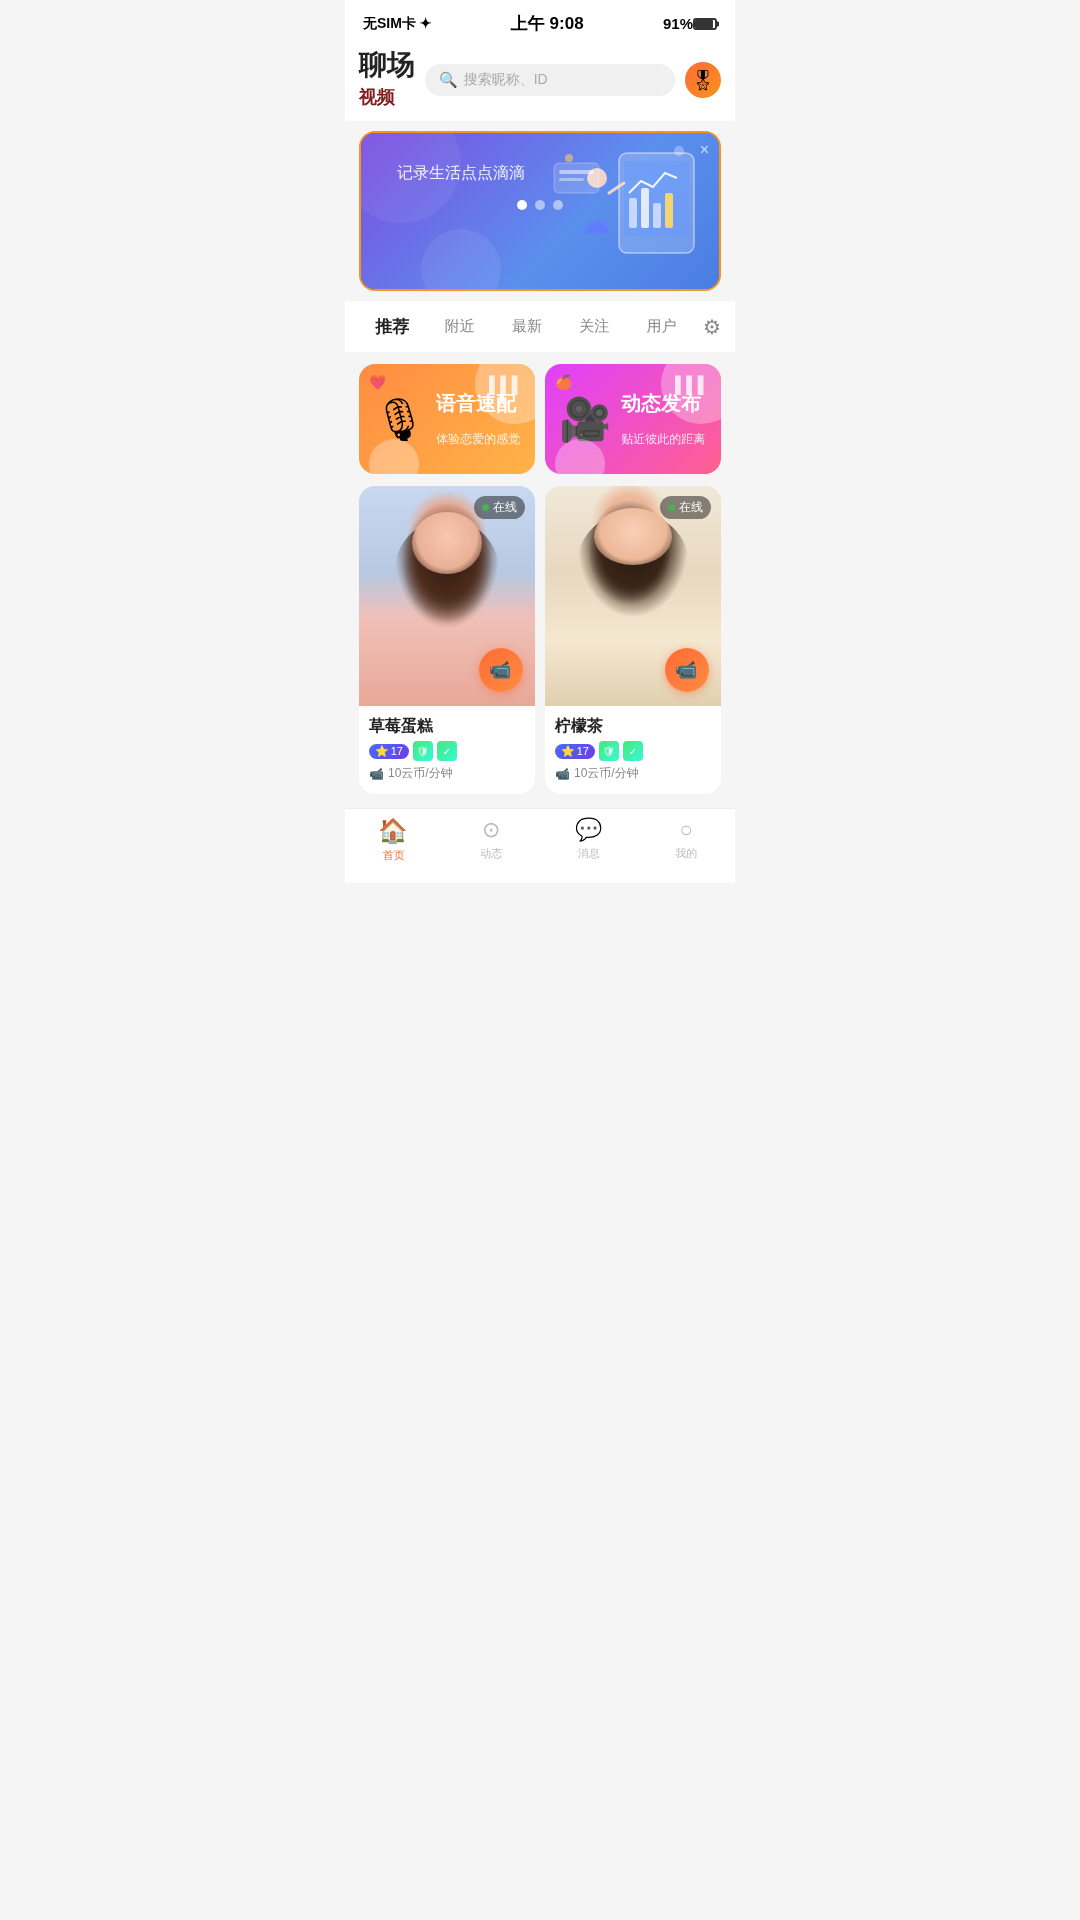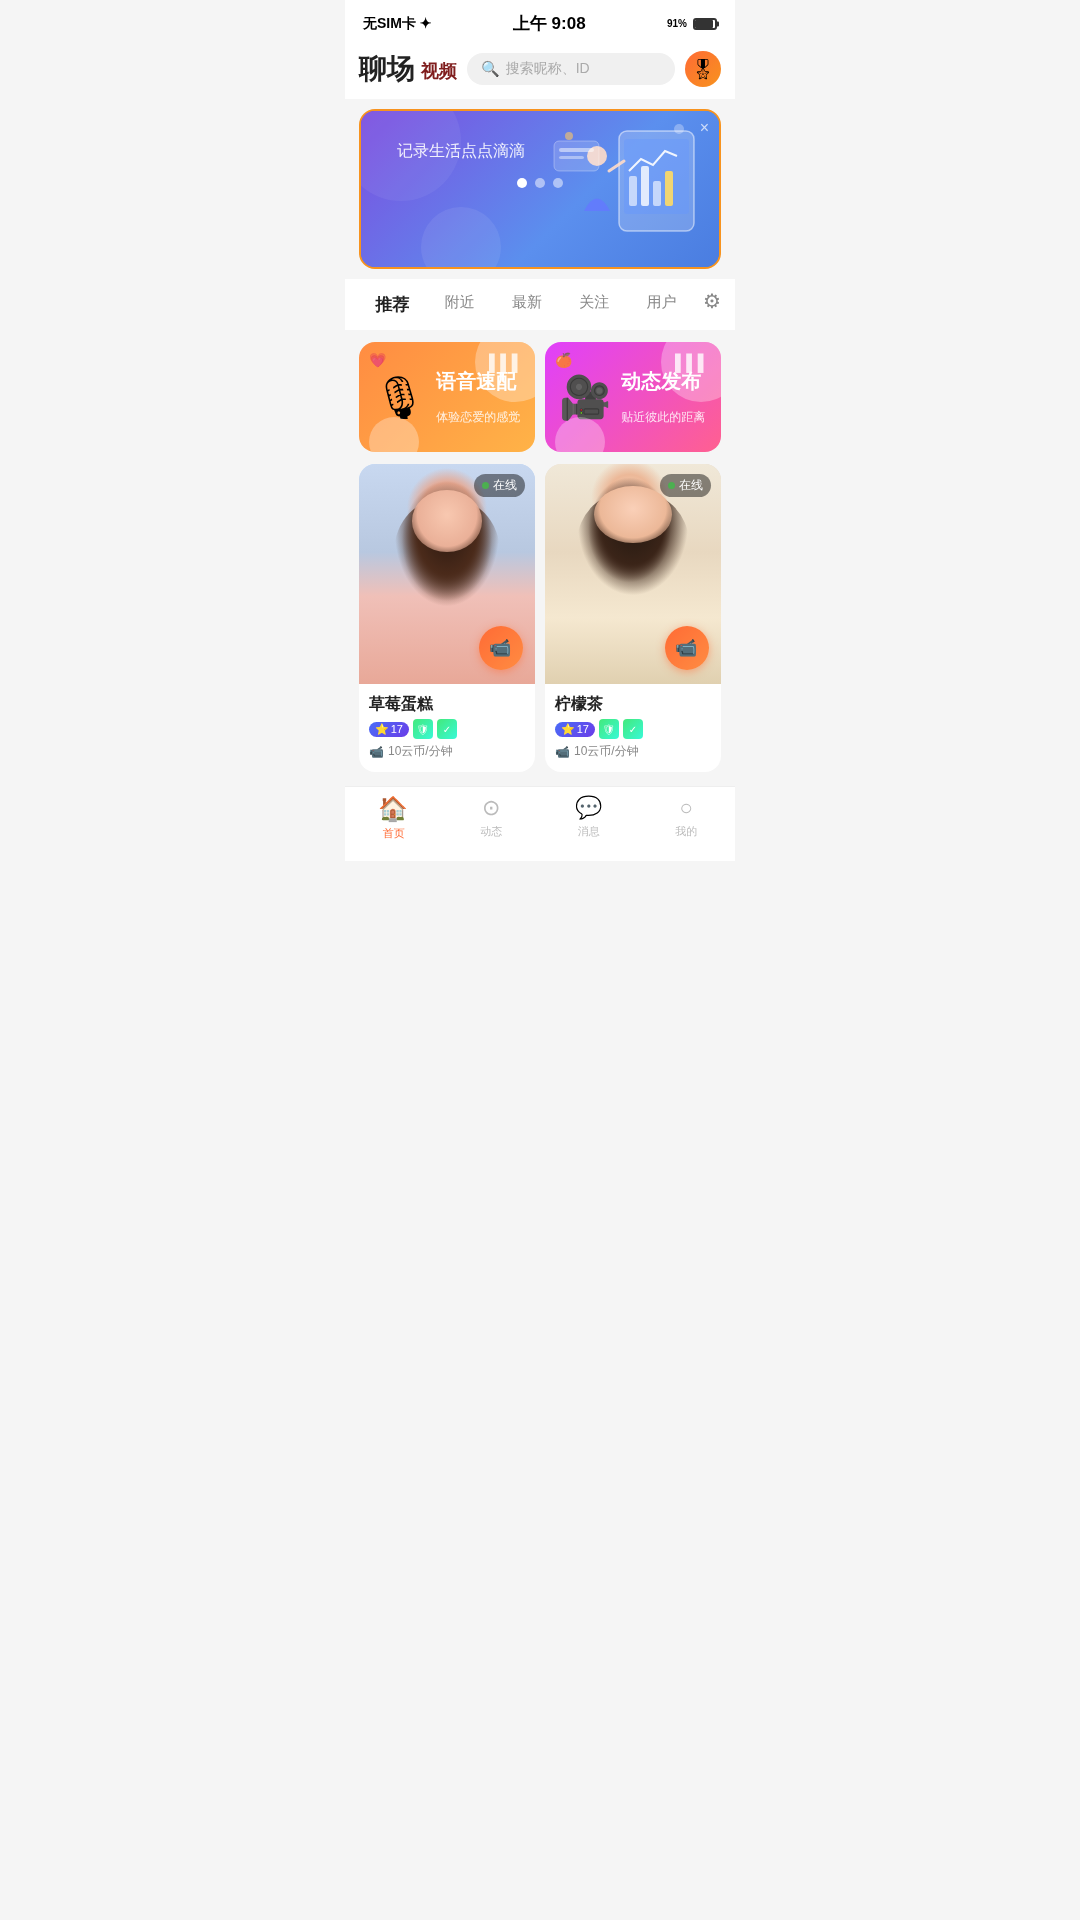--- a/index.html
+++ b/index.html
@@ -17,21 +17,21 @@
       background: #fff;
       display: flex;
       justify-content: space-between;
       align-items: center;
       padding: 12px 18px 8px;
       font-size: 15px;
       font-weight: 600;
     }
     .status-left { font-size: 14px; }
     .status-time { font-size: 17px; font-weight: 600; }
-    .status-right { display: flex; align-items: center; gap: 6px; font-size: 10px; }
+    .status-right { display: flex; align-items: center; font-size: 15px; }
     .battery-icon {
       display: inline-block;
       width: 24px; height: 12px;
       border: 2px solid #333;
       border-radius: 3px;
       position: relative;
     }
     .battery-icon::after {
       content: '';
       display: block;
@@ -153,21 +153,21 @@
       width: 10px; height: 10px;
       border-radius: 50%;
       background: rgba(255,255,255,0.5);
     }
     .dot.active { background: #fff; }
 
     
     .tabs {
       background: #fff;
       display: flex;
-      align-items: flex-start;
+      align-items: center;
       padding: 10px 14px;
       gap: 0;
     }
     .tab {
       flex: 1;
       text-align: center;
       font-size: 15px;
       color: #888;
       padding: 4px 0;
       cursor: pointer;
@@ -395,21 +395,21 @@
   <span class="status-time">上午 9:08</span>
   <div class="status-right">
     <span>91%</span>
     <div class="battery-icon">
       <div class="battery-fill"></div>
     </div>
   </div>
 </div>
 
 <div class="header">
-  <div style="display:flex;align-items:flex-end;gap:6px;">
+  <div style="display:flex;align-items:flex-start;gap:6px;flex-direction:column;">
     <span class="logo-text">聊场</span>
     <span class="logo-sub">视频</span>
   </div>
   <div class="search-bar">
     <span style="color:#aaa;font-size:15px;">🔍</span>
     <span class="search-placeholder">搜索昵称、ID</span>
   </div>
   <div class="medal-icon">
     <span style="font-size:20px;">🎖</span>
   </div>

